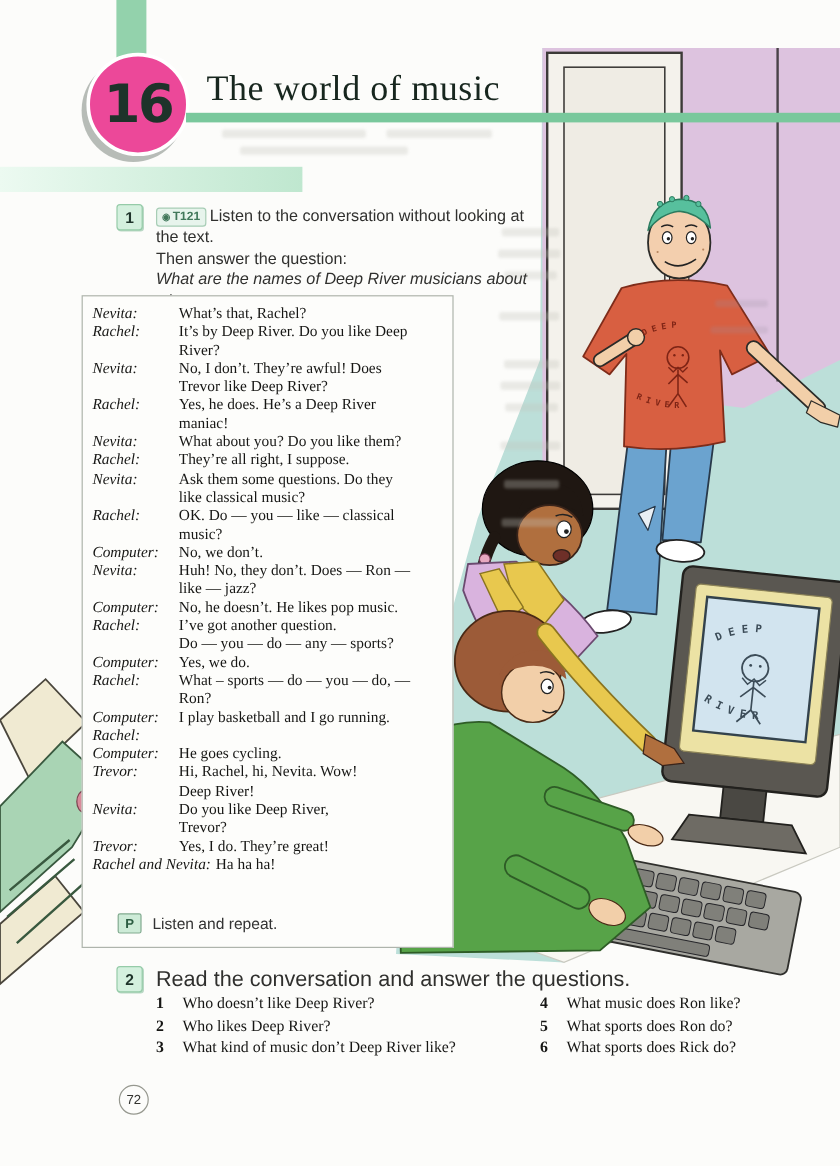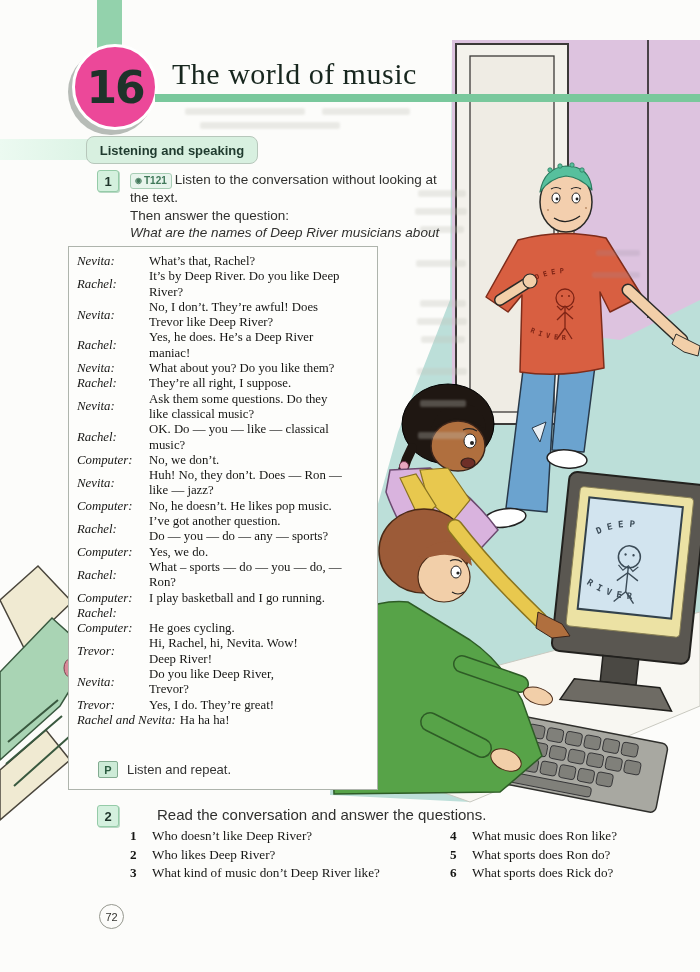--- a/index.html
+++ b/index.html
@@ -29,29 +29,29 @@
   .ex1-text{position:absolute;left:130px;top:171px;width:310px;z-index:2;
         font-size:13.5px;line-height:17.5px;color:#30302e;}
   .ex1-text .q-italic{font-style:italic;}
   .audio-badge{display:inline-flex;align-items:center;gap:2px;background:#e7f4ec;border:1px solid #a7cdb5;
         border-radius:3px;padding:0 4px;height:14px;font-size:10px;font-weight:bold;color:#41785a;
         vertical-align:1px;margin-right:3px;}
   .audio-icon{font-size:8px;line-height:1;color:#41785a;}
   
   .dlg-box{position:absolute;left:68px;top:246px;width:310px;height:544px;box-sizing:border-box;
         background:#fdfdfb;border:1px solid #aeb4ac;z-index:2;padding:7px 4px 0 8px;overflow:hidden;}
-  .dlg-line{display:flex;font-family:"Liberation Serif",serif;font-size:12.8px;line-height:15.3px;color:#161614;align-items:center;}
+  .dlg-line{display:flex;font-family:"Liberation Serif",serif;font-size:12.8px;line-height:15.3px;color:#161614;}
   .spk{font-style:italic;min-width:72px;padding-right:4px;box-sizing:border-box;flex:0 0 auto;}
   .txt{white-space:pre-line;flex:1;}
   .lr{position:absolute;left:98px;top:761px;display:flex;align-items:center;gap:9px;z-index:3;}
   .p-badge{width:18px;height:15px;background:#cdebd7;border:1px solid #82ab90;border-radius:2px;
         display:flex;align-items:center;justify-content:center;font-size:11px;font-weight:bold;color:#2c5c41;}
   .lr-label{font-size:13px;color:#333;}
   
-  .ex2-instr{position:absolute;left:130px;top:806px;width:420px;font-size:15px;color:#30302e;z-index:2;margin-left:27px;}
+  .ex2-instr{position:absolute;left:130px;top:806px;width:420px;font-size:18px;color:#30302e;z-index:2;}
   .q-cols{position:absolute;left:130px;top:827px;width:556px;display:flex;z-index:2;}
   .q-col{font-family:"Liberation Serif",serif;font-size:13.2px;line-height:18.5px;color:#161614;}
   .q-col-left{width:320px;}
   .q-row{display:flex;}
   .q-num{width:22px;font-weight:bold;flex:0 0 auto;}
   
   .page-num{position:absolute;left:99px;top:904px;width:23px;height:23px;border:1.5px solid #96988f;
         border-radius:50%;display:flex;align-items:center;justify-content:center;
         font-size:11px;color:#33332f;z-index:2;}
   
@@ -249,21 +249,20 @@
   <div class="bleed dk" style="left:596px;top:250px;width:44px;height:6px;"></div>
   <div class="bleed dk" style="left:592px;top:272px;width:48px;height:6px;"></div>
 
   <div class="unit-tab"></div>
   <div class="unit-circle">
     <span>16</span>
   </div>
   <div class="page-title">The world of music</div>
   <div class="title-rule"></div>
   <div class="banner-bar"></div>
-  <div class="banner-label">Listening and speaking</div>
 
   <div class="num-box" id="ex1-num">1</div>
   <div class="ex1-text">
     <div>
       <span class="audio-badge">
           <span class="audio-icon">◉</span>
           <span>T121</span>
         </span><span>Listen to the conversation without looking at the text.</span>
     </div>
     <div>Then answer the question:</div>

